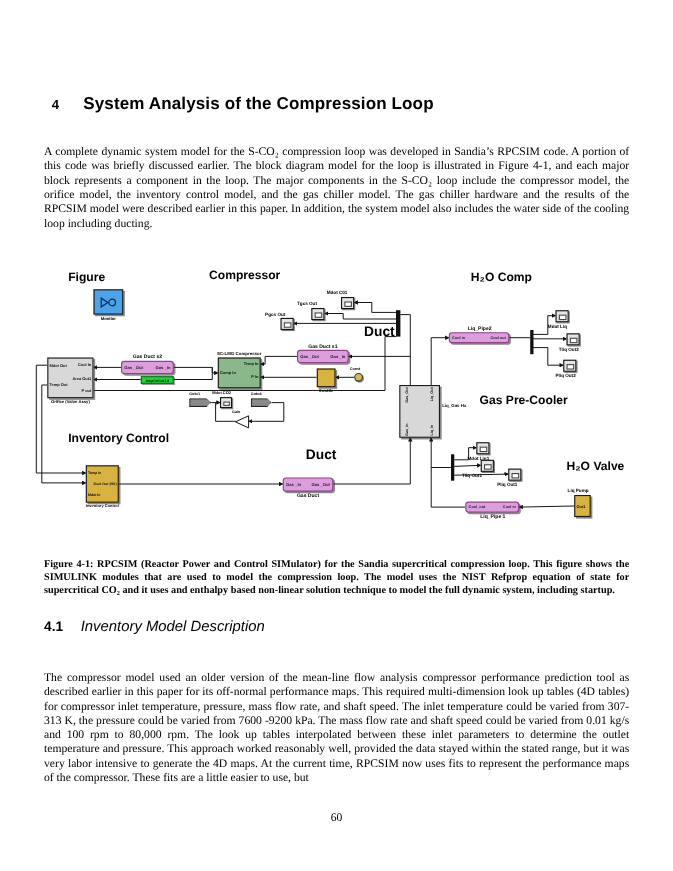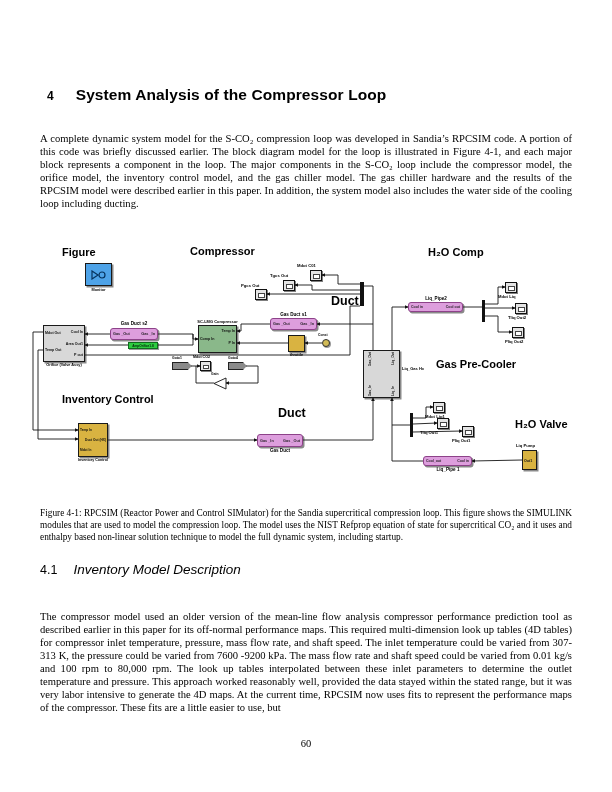--- a/index.html
+++ b/index.html
@@ -6,24 +6,24 @@
   .sheet{position:relative;width:612px;height:792px;background:#ffffff;font-family:"Liberation Serif",serif;color:#000;margin:0 auto;overflow:hidden;}
 
   .h1{position:absolute;left:47px;top:86px;font-family:"Liberation Sans",sans-serif;font-weight:bold;display:flex;align-items:baseline;}
   .h1 .num{font-size:12px;margin-right:22px;}
   .h1 .ttl{font-size:15.5px;letter-spacing:0.1px;}
 
   .para{position:absolute;left:40px;width:532px;font-size:10.6px;line-height:13px;text-align:justify;}
   .para1{top:121px;}
   .para2{top:599px;}
 
-  .caption{position:absolute;left:40px;top:499px;width:532px;font-size:9.3px;line-height:11.7px;font-weight:normal;text-align:justify;}
+  .caption{position:absolute;left:40px;top:499px;width:532px;font-size:9.3px;line-height:11.7px;font-weight:bold;text-align:justify;}
 
   .h2{position:absolute;left:40px;top:562px;font-family:"Liberation Sans",sans-serif;display:flex;align-items:baseline;}
-  .h2 .num{font-weight:normal;font-size:12.5px;margin-right:16px;}
+  .h2 .num{font-weight:bold;font-size:12.5px;margin-right:16px;}
   .h2 .ttl{font-style:italic;font-size:13.5px;}
 
   .pageno{position:absolute;left:0;right:0;top:738px;text-align:center;font-size:10.5px;}
 
   
   .fig{position:absolute;left:28px;top:242px;width:556px;height:252px;font-family:"Liberation Sans",sans-serif;}
   .fig .wires{position:absolute;left:0;top:0;width:556px;height:252px;}
 
   .dlabel{position:absolute;font-weight:bold;font-size:11px;white-space:nowrap;}
   .dlabel.big{font-size:12.5px;}
@@ -51,21 +51,21 @@
   .vport{position:absolute;font-size:3.4px;font-weight:bold;writing-mode:vertical-rl;transform:rotate(180deg);white-space:nowrap;color:#111;}
   .pport{position:absolute;font-size:3.6px;font-weight:bold;white-space:nowrap;color:#111;}
 </style>
 </head>
 <body>
 
 <div class="sheet">
 
   <div class="h1">
     <span class="num">4</span>
-    <span class="ttl">System Analysis of the Compressor Loop</span>
+    <span class="ttl">System Analysis of the Compression Loop</span>
   </div>
 
   <p class="para para1">A complete dynamic system model for the S-CO₂ compression loop was developed in Sandia’s RPCSIM code.  A portion of this code was briefly discussed earlier. The block diagram model for the loop is illustrated in Figure 4-1, and each major block represents a component in the loop.  The major components in the S-CO₂ loop include the compressor model, the orifice model, the inventory control model, and the gas chiller model.  The gas chiller hardware and the results of the RPCSIM model were described earlier in this paper.  In addition, the system model also includes the water side of the cooling loop including ducting.</p>
 
   <div class="fig">
 
     <svg class="wires" viewBox="0 0 556 252">
       <defs>
         <marker id="arr" viewBox="0 0 6 6" refX="5" refY="3" markerWidth="4.5" markerHeight="4.5" orient="auto">
           <path d="M0,0 L6,3 L0,6 z" fill="#111"></path>

